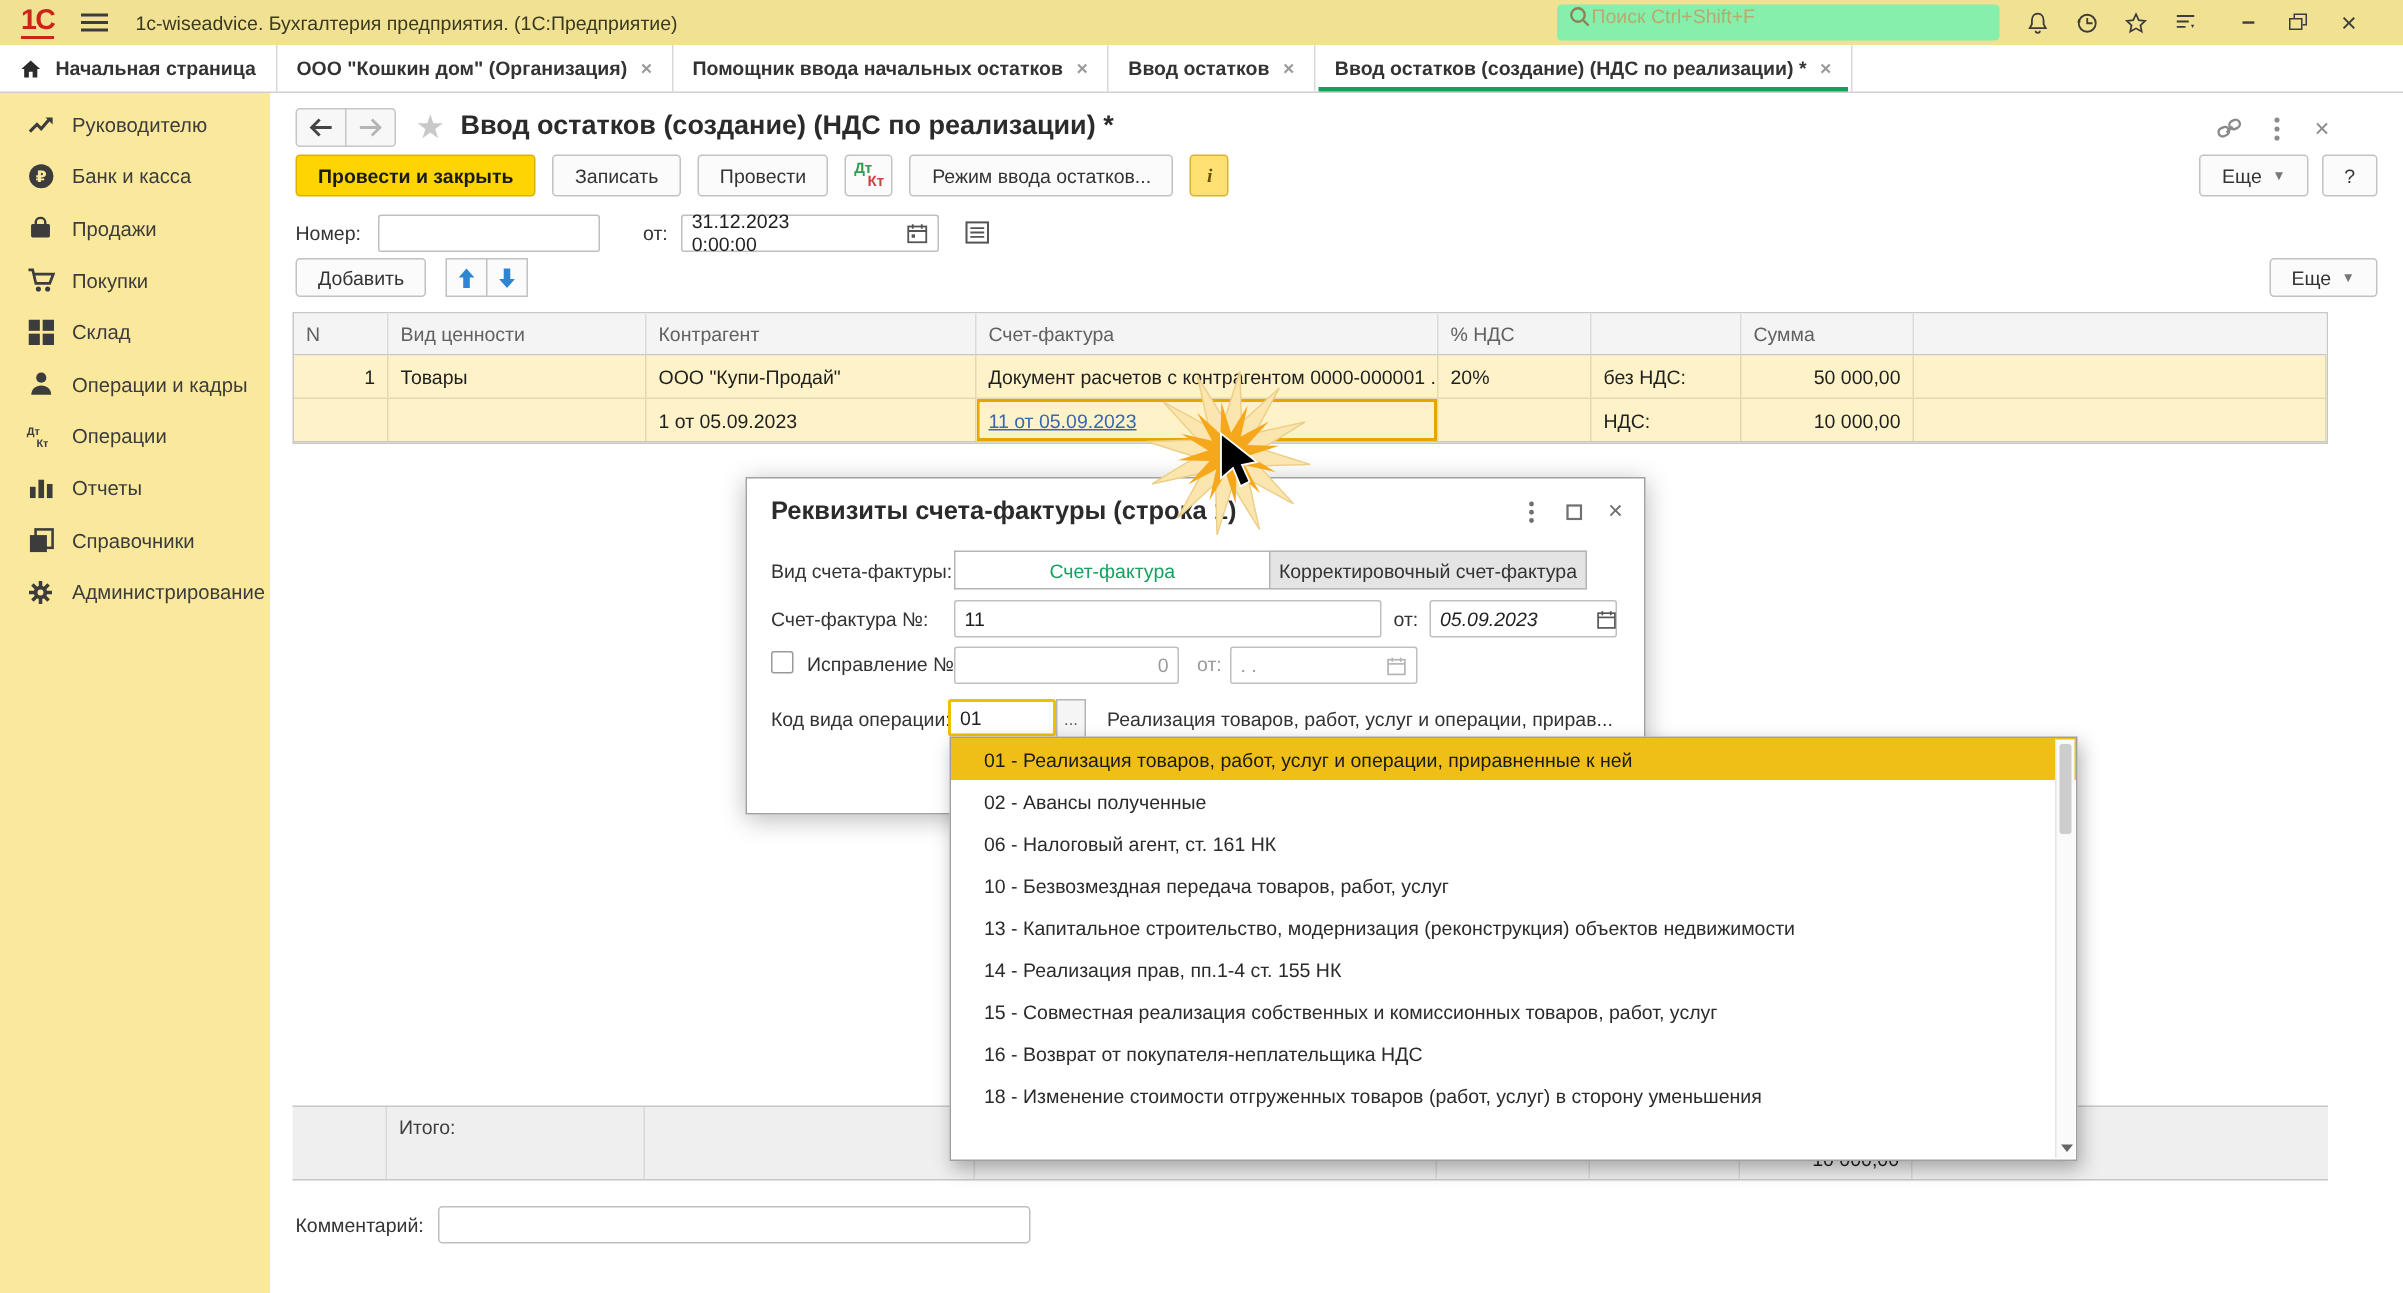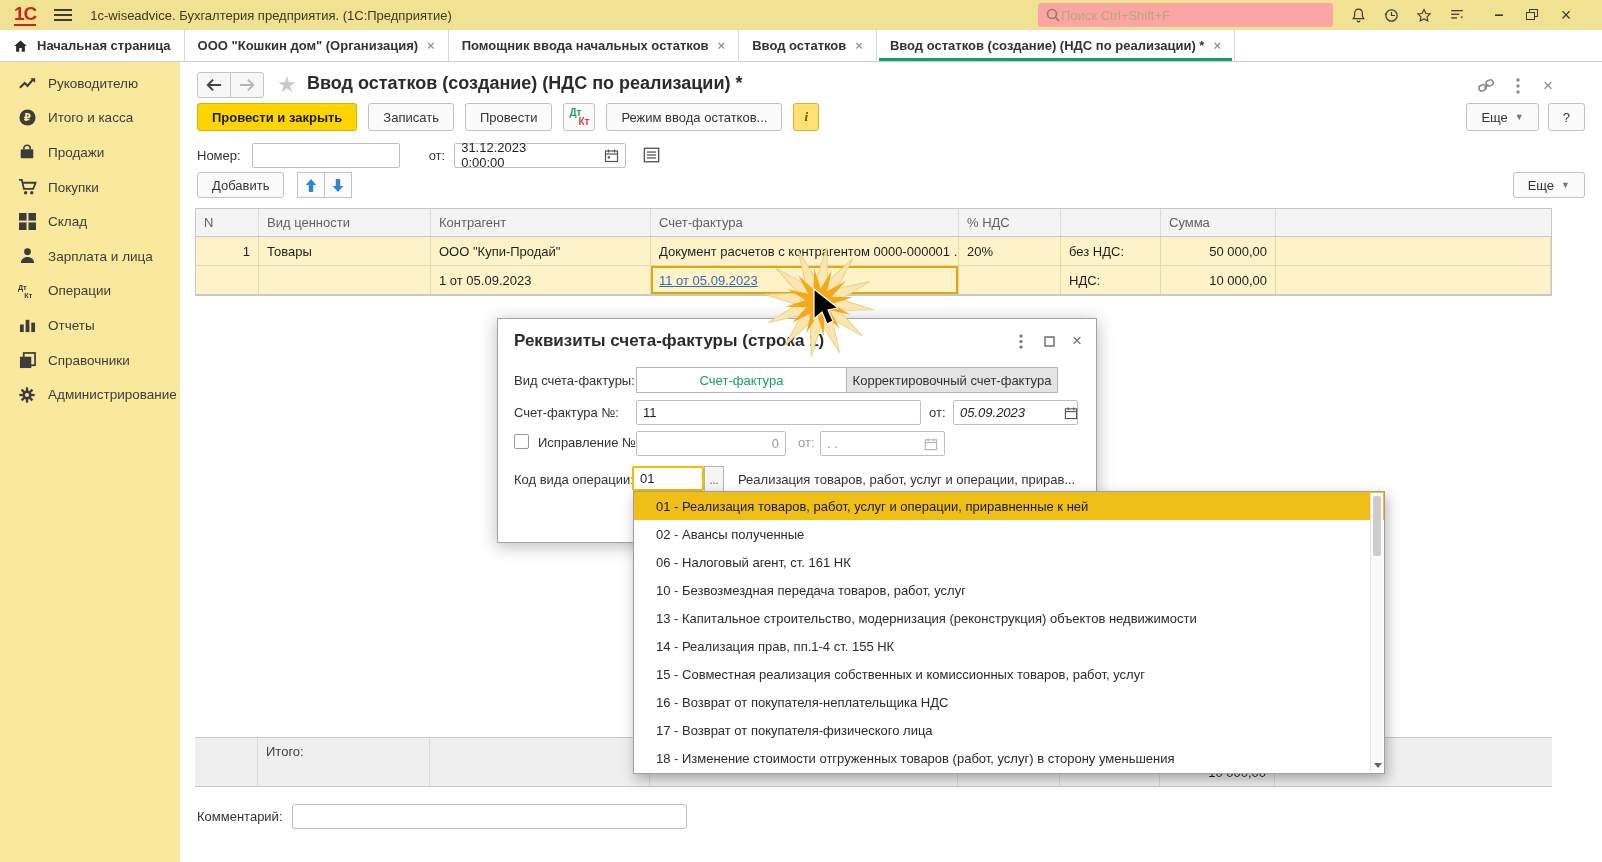--- a/index.html
+++ b/index.html
@@ -5,21 +5,21 @@
   * { margin:0; padding:0; box-sizing:border-box; }
   html,body { width:1602px; height:862px; background:#fff; font-family:"Liberation Sans",sans-serif; }
   .screen { position:relative; width:1602px; height:862px; overflow:hidden; background:#fff; }
 
   
   .topbar { position:absolute; left:0; top:0; width:1602px; height:30px; background:#f1e193; display:flex; align-items:center; }
   .logo { margin-left:14px; color:#cc2418; font-weight:bold; font-size:19px; letter-spacing:-1px; border-bottom:2px solid #cc2418; line-height:20px; }
   .burger { margin-left:18px; display:inline-block; width:18px; }
   .burger div { height:2px; background:#3c3c3c; margin:3px 0; }
   .apptitle { margin-left:18px; font-size:13px; color:#3a3a1e; }
-  .search { position:absolute; left:1038px; top:3px; width:295px; height:24px; background:#fca5a5; border-radius:3px; display:flex; align-items:center; padding:0 7px; }
+  .search { position:absolute; left:1038px; top:3px; width:295px; height:24px; background:#86efac; border-radius:3px; display:flex; align-items:flex-start; padding:0 7px; }
   .search input { border:none; outline:none; background:transparent; font-size:13px; color:#6d6340; width:250px; font-family:"Liberation Sans",sans-serif; }
   .search input::placeholder { color:#b9ab6d; }
   .tb-ico { position:absolute; top:3px; width:26px; height:24px; display:flex; align-items:center; justify-content:center; color:#3c3c3c; cursor:default; }
   .tb-min { font-size:16px; font-weight:bold; }
   .tb-close { font-size:18px; }
   .restore-box { position:relative; width:11px; height:10px; }
   .restore-box i { position:absolute; display:block; border:1.5px solid #3c3c3c; width:9px; height:8px; }
   .restore-box i.b { left:0; top:2px; background:#f1e193; }
   .restore-box i.f { left:3px; top:-1px; }
 
@@ -211,21 +211,21 @@
         </span>
       <span>Руководителю</span>
     </div>
     <div class="side-item">
       <span class="si">
           <svg width="19" height="19" viewBox="0 0 20 20">
             <circle cx="10" cy="10" r="8.5" fill="#3c3c3c"></circle>
             <text x="10" y="14" font-size="11" font-weight="bold" fill="#fae99d" text-anchor="middle" font-family="DejaVu Sans,sans-serif">₽</text>
           </svg>
         </span>
-      <span>Итого и касса</span>
+      <span>Банк и касса</span>
     </div>
     <div class="side-item">
       <span class="si">
           <svg width="18" height="18" viewBox="0 0 20 20">
             <path d="M6.5 7V5.5a3.5 3 0 0 1 7 0V7" fill="none" stroke="#3c3c3c" stroke-width="1.8"></path>
             <rect x="3" y="7" width="14" height="10" rx="1.2" fill="#3c3c3c"></rect>
           </svg>
         </span>
       <span>Продажи</span>
     </div>
@@ -250,21 +250,21 @@
         </span>
       <span>Склад</span>
     </div>
     <div class="side-item">
       <span class="si">
           <svg width="17" height="18" viewBox="0 0 18 19">
             <circle cx="9" cy="5" r="3.6" fill="#3c3c3c"></circle>
             <path d="M2 17c0-4 3-6.5 7-6.5s7 2.5 7 6.5z" fill="#3c3c3c"></path>
           </svg>
         </span>
-      <span>Зарплата и лица</span>
+      <span>Операции и кадры</span>
     </div>
     <div class="side-item">
       <span class="si">
           <svg width="20" height="18" viewBox="0 0 22 18">
             <text x="1" y="8" font-size="8" font-weight="bold" fill="#3c3c3c" font-family="Liberation Sans,sans-serif">Дт</text>
             <text x="8" y="17" font-size="8" font-weight="bold" fill="#3c3c3c" font-family="Liberation Sans,sans-serif">Кт</text>
           </svg>
         </span>
       <span>Операции</span>
     </div>
@@ -534,21 +534,20 @@
 
   <div class="dropdown">
     <div class="dd-item selected">01 - Реализация товаров, работ, услуг и операции, приравненные к ней</div>
     <div class="dd-item">02 - Авансы полученные</div>
     <div class="dd-item">06 - Налоговый агент, ст. 161 НК</div>
     <div class="dd-item">10 - Безвозмездная передача товаров, работ, услуг</div>
     <div class="dd-item">13 - Капитальное строительство, модернизация (реконструкция) объектов недвижимости</div>
     <div class="dd-item">14 - Реализация прав, пп.1-4 ст. 155 НК</div>
     <div class="dd-item">15 - Совместная реализация собственных и комиссионных товаров, работ, услуг</div>
     <div class="dd-item">16 - Возврат от покупателя-неплательщика НДС</div>
-    <div class="dd-item">17 - Возврат от покупателя-физического лица</div>
     <div class="dd-item">18 - Изменение стоимости отгруженных товаров (работ, услуг) в сторону уменьшения</div>
     <div class="dd-scroll">
       <div class="dd-thumb"></div>
       <div class="dd-down"></div>
     </div>
   </div>
 
 </div>
 
 </body></html>

